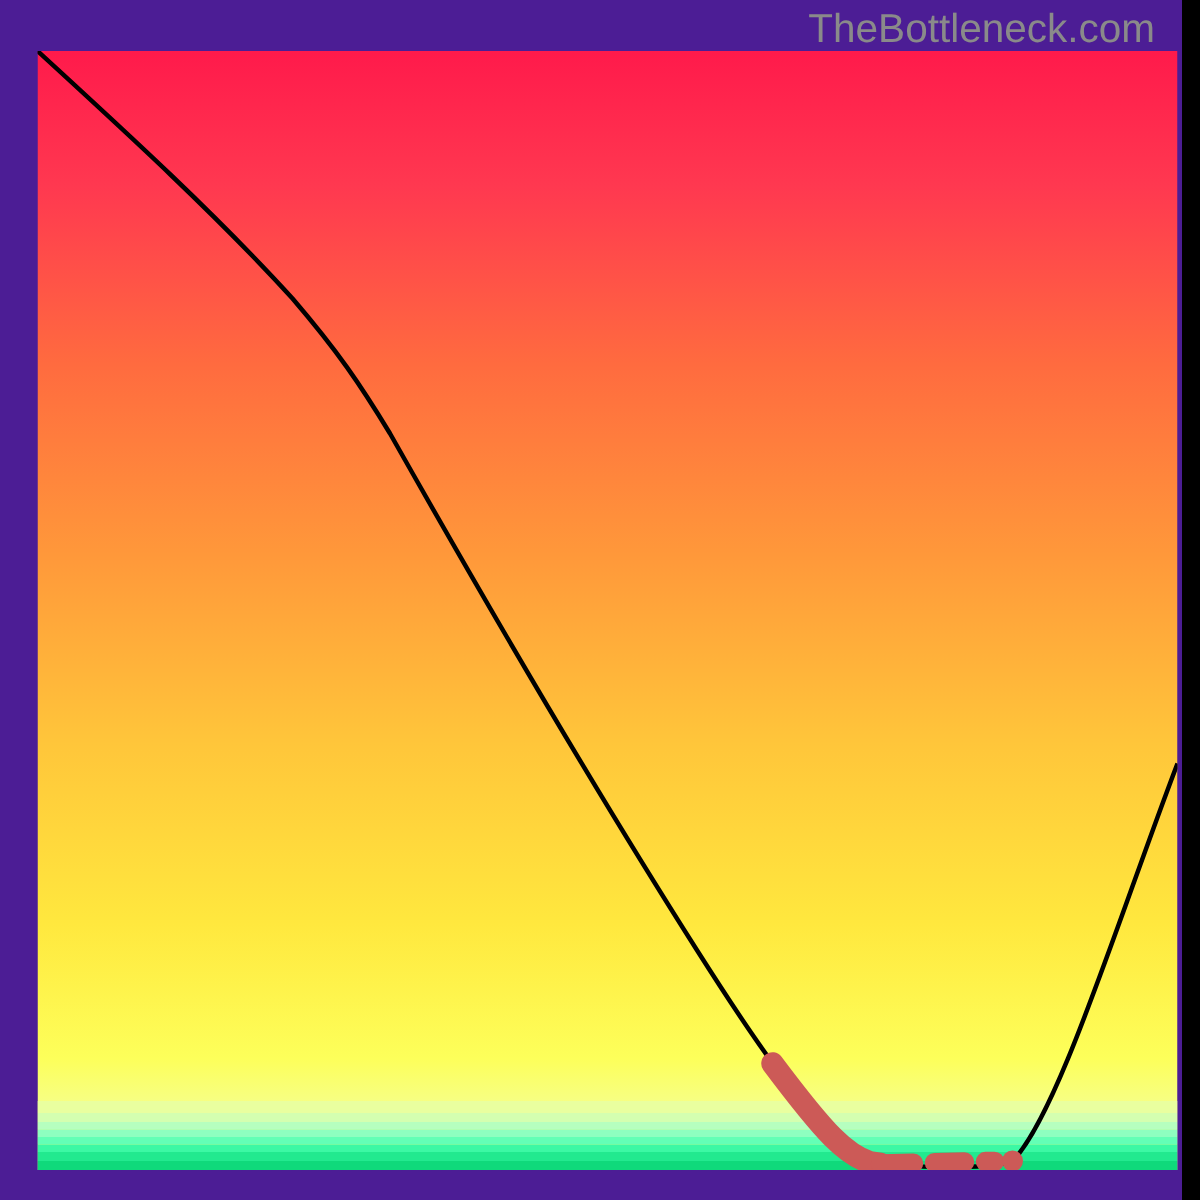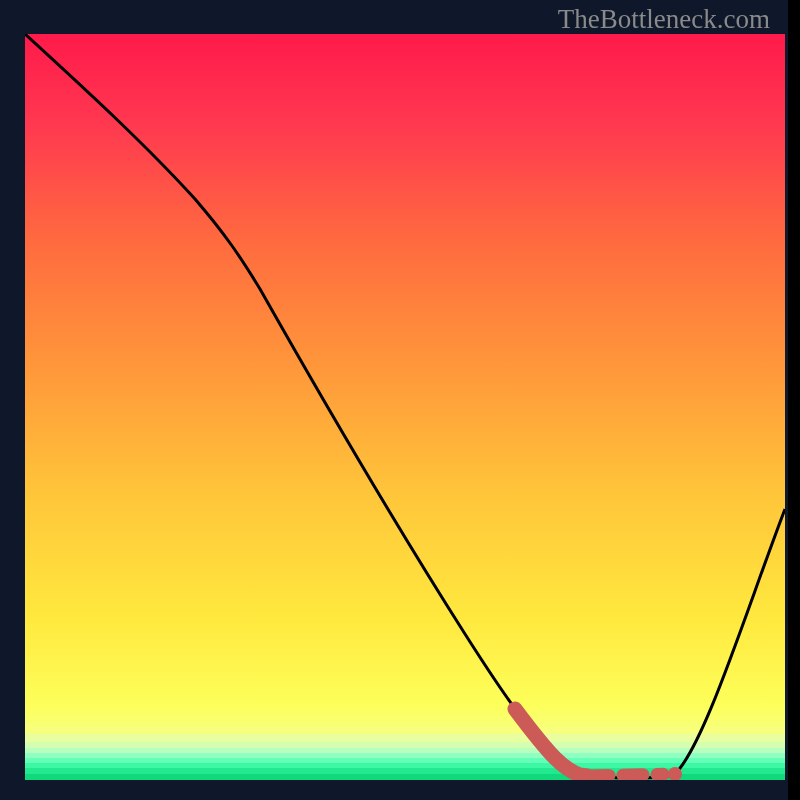--- a/index.html
+++ b/index.html
@@ -10,22 +10,21 @@
     background: #000;
     overflow: hidden;
     font-family: Arial, Helvetica, sans-serif;
   }
   .frame {
     position: absolute;
     left: 0;
     top: 0;
     width: 788px;
     height: 800px;
-    background: #0f172a;
-    font-family: Liberation Serif, serif;
+    background: #4c1d95;
   }
   .watermark {
     position: absolute;
     top: 4px;
     right: 18px;
     color: #8a8a8a;
     font-size: 27px;
     font-weight: 400;
     letter-spacing: 0px;
     user-select: none;

